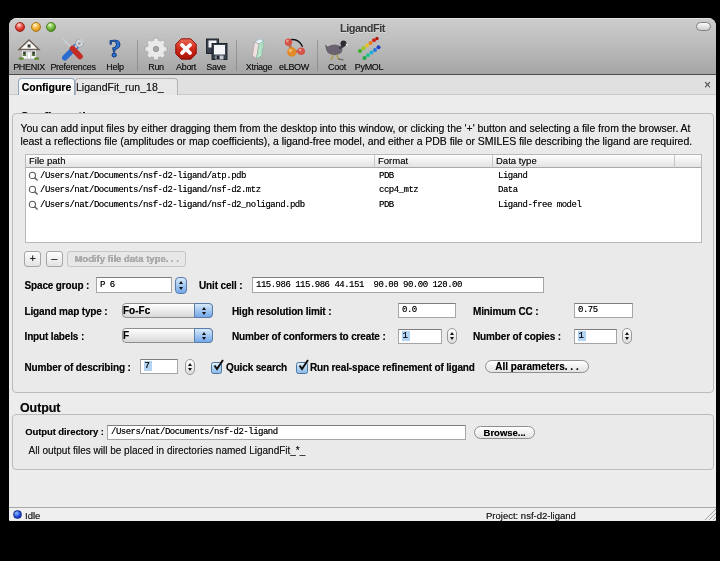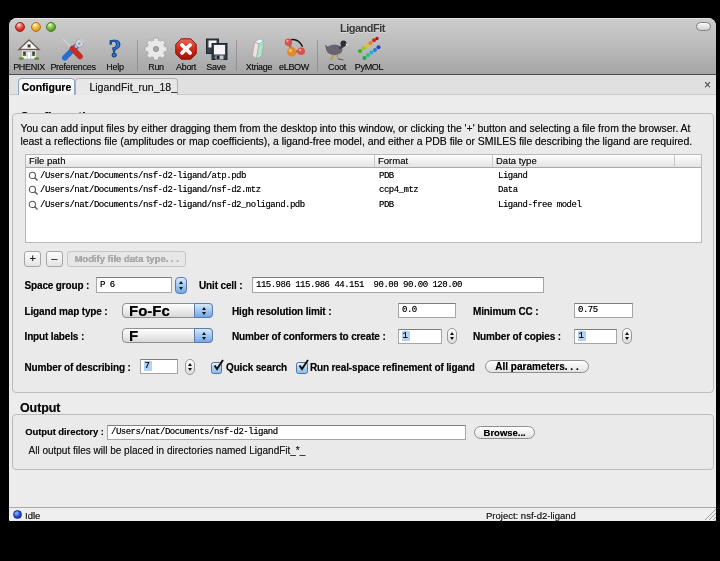--- a/index.html
+++ b/index.html
@@ -10,21 +10,21 @@
 #ly{left:21.6px;background:radial-gradient(circle at 38% 25%,#fff2c8 5%,#f8c860 30%,#eca52c 60%,#c07c14 95%);border:.5px solid #a87818;}
 #lg{left:36.8px;background:radial-gradient(circle at 38% 25%,#e0f8c0 5%,#95d060 30%,#64ac34 60%,#3c7c16 95%);border:.5px solid #4a7a1a;}
 .title{position:absolute;left:0;top:3.5px;width:707px;text-align:center;font-size:11px;letter-spacing:-.5px;font-weight:bold;color:#383838;text-shadow:0 1px 0 rgba(255,255,255,.4);}
 .loz{position:absolute;left:687px;top:4px;width:15px;height:8.5px;border-radius:4.5px;border:1px solid #84817c;background:linear-gradient(#fafafa,#cfcfcf);}
 .titem{position:absolute;top:18px;width:60px;text-align:center;}
 .titem .ic{height:25px;display:flex;align-items:center;justify-content:center;}
 .titem .lb{font-size:9px;color:#141414;margin-top:1px;letter-spacing:-.3px;}
 .tsep{position:absolute;top:22px;width:1px;height:31px;background:rgba(120,120,120,.55);}
 .tabbar{position:absolute;left:0;top:57px;width:707px;height:20px;background:#e0e0e0;border-bottom:1px solid #c9c9c9;}
 .tab1{position:absolute;left:9px;top:3px;width:57px;height:17px;background:linear-gradient(#fefefe,#f0f0f0);border:1px solid #8ea6c0;border-bottom:none;border-radius:4px 4px 0 0;font-size:10.5px;font-weight:bold;color:#000;text-align:center;line-height:16px;}
-.tab2{position:absolute;left:66px;top:3px;width:103px;height:17px;background:#e7e7e7;border:1px solid #b2b2b2;border-bottom:none;border-radius:4px 4px 0 0;font-size:10.5px;color:#1a1a1a;text-align:right;line-height:16px;}
+.tab2{position:absolute;left:66px;top:3px;width:103px;height:17px;background:#e7e7e7;border:1px solid #b2b2b2;border-bottom:none;border-radius:4px 4px 0 0;font-size:10.5px;color:#1a1a1a;text-align:left;line-height:16px;}
 .tabx{position:absolute;left:695px;top:3px;font-size:12px;color:#555;}
 .h1{position:absolute;left:11px;font-size:12.5px;font-weight:bold;color:#0a0a0a;letter-spacing:-.1px;}
 .panel{position:absolute;left:2.5px;width:702px;border:1px solid #bcbcbc;border-radius:4px;background:#eaeaea;}
 #p1{top:95px;height:280px;}
 #p2{top:396px;height:56px;}
 .desc{position:absolute;left:11.5px;top:104px;width:695px;font-size:10.5px;line-height:13px;color:#111;letter-spacing:-.05px;}
 #tbl{position:absolute;left:16px;top:136px;width:677px;height:89px;background:#fff;border:1px solid #b9b9b9;}
 .th{position:absolute;top:0;height:12.5px;background:linear-gradient(#fefefe,#efefef 55%,#e3e3e3);border-right:1px solid #c6c6c6;border-bottom:1px solid #a9a9a9;font-size:9.5px;color:#111;padding:0 0 0 3px;line-height:12px;}
 .trow{position:absolute;left:0;width:675px;height:14.6px;font-family:"Liberation Mono",monospace;font-size:9px;letter-spacing:-.5px;color:#000;line-height:14.6px;}
 .trow .mag{position:absolute;left:2px;top:2px;}
@@ -33,21 +33,21 @@
 .trow .c3{position:absolute;left:472px;}
 .sqbtn{position:absolute;height:16px;border:1px solid #a5a5a5;border-radius:3px;background:linear-gradient(#fdfdfd,#e3e3e3);font-size:11px;color:#222;text-align:center;line-height:13px;}
 #modify{position:absolute;left:58.2px;top:232.5px;width:119px;height:16px;border:1px solid #c6c6c6;border-radius:3px;background:#e7e7e7;color:#b2b2b2;font-weight:bold;font-size:9.5px;text-align:center;line-height:14px;}
 .lab{position:absolute;font-size:10px;font-weight:bold;color:#0a0a0a;letter-spacing:-.15px;}
 .fld{position:absolute;background:#fff;border:1px solid #a6a6a6;border-top-color:#7e7e7e;font-family:"Liberation Mono",monospace;font-size:9px;letter-spacing:-.5px;color:#000;padding-left:3px;}
 .sel{background:#b2d3f2;padding:0 2.5px 0 0.5px;}
 .bstep{position:absolute;width:12px;height:17px;border:1px solid #5a7ca8;border-radius:4px;background:linear-gradient(#d8eafb,#a8cbf2 45%,#74a8e8);}
 .wstep{position:absolute;width:10px;height:16px;border:1px solid #989898;border-radius:5px;background:linear-gradient(#ffffff,#dcdcdc);}
 .tri-u{position:absolute;left:50%;transform:translateX(-50%);width:0;height:0;border-left:2.8px solid transparent;border-right:2.8px solid transparent;border-bottom:3.6px solid #111;}
 .tri-d{position:absolute;left:50%;transform:translateX(-50%);width:0;height:0;border-left:2.8px solid transparent;border-right:2.8px solid transparent;border-top:3.6px solid #111;}
-.dd{position:absolute;width:91px;height:15px;border:1px solid #8f8f8f;border-radius:4px;background:linear-gradient(#ffffff,#ececec 50%,#d8d8d8);font-size:15px;font-weight:bold;color:#000;line-height:14px;padding-left:6px;}
+.dd{position:absolute;width:91px;height:15px;border:1px solid #8f8f8f;border-radius:4px;background:linear-gradient(#ffffff,#ececec 50%,#d8d8d8);font-size:10px;font-weight:bold;color:#000;line-height:14px;}
 .ddcap{position:absolute;right:-1px;top:-1px;width:19px;height:15px;border:1px solid #5a7ca8;border-radius:0 4px 4px 0;background:linear-gradient(#d8eafb,#a8cbf2 45%,#74a8e8);}
 .cb{position:absolute;width:11.5px;height:11.5px;border:1px solid #49749e;border-radius:2.5px;background:linear-gradient(#e6f2fc,#b2d4f2 50%,#8cbcec);}
 .cb svg{position:absolute;left:0px;top:-4px;overflow:visible;}
 .pill{position:absolute;height:13px;border:1px solid #8f8f8f;border-radius:8px;background:linear-gradient(#ffffff,#e2e2e2);font-size:10px;color:#000;text-align:center;}
 .status{position:absolute;left:0;top:489px;width:707px;height:13px;background:#efefef;border-top:1px solid #a9a9a9;font-size:9.5px;color:#1a1a1a;}
 .ball{position:absolute;left:3.5px;top:2px;width:9px;height:9px;border-radius:50%;background:radial-gradient(circle at 35% 30%,#7aa8f8 10%,#1a3fd8 60%,#0a1f98 100%);border:.5px solid #1a2a88;}
 </style></head><body>
 <div id="win">
  <div class="chrome">
   <div class="light" id="lr"></div>

